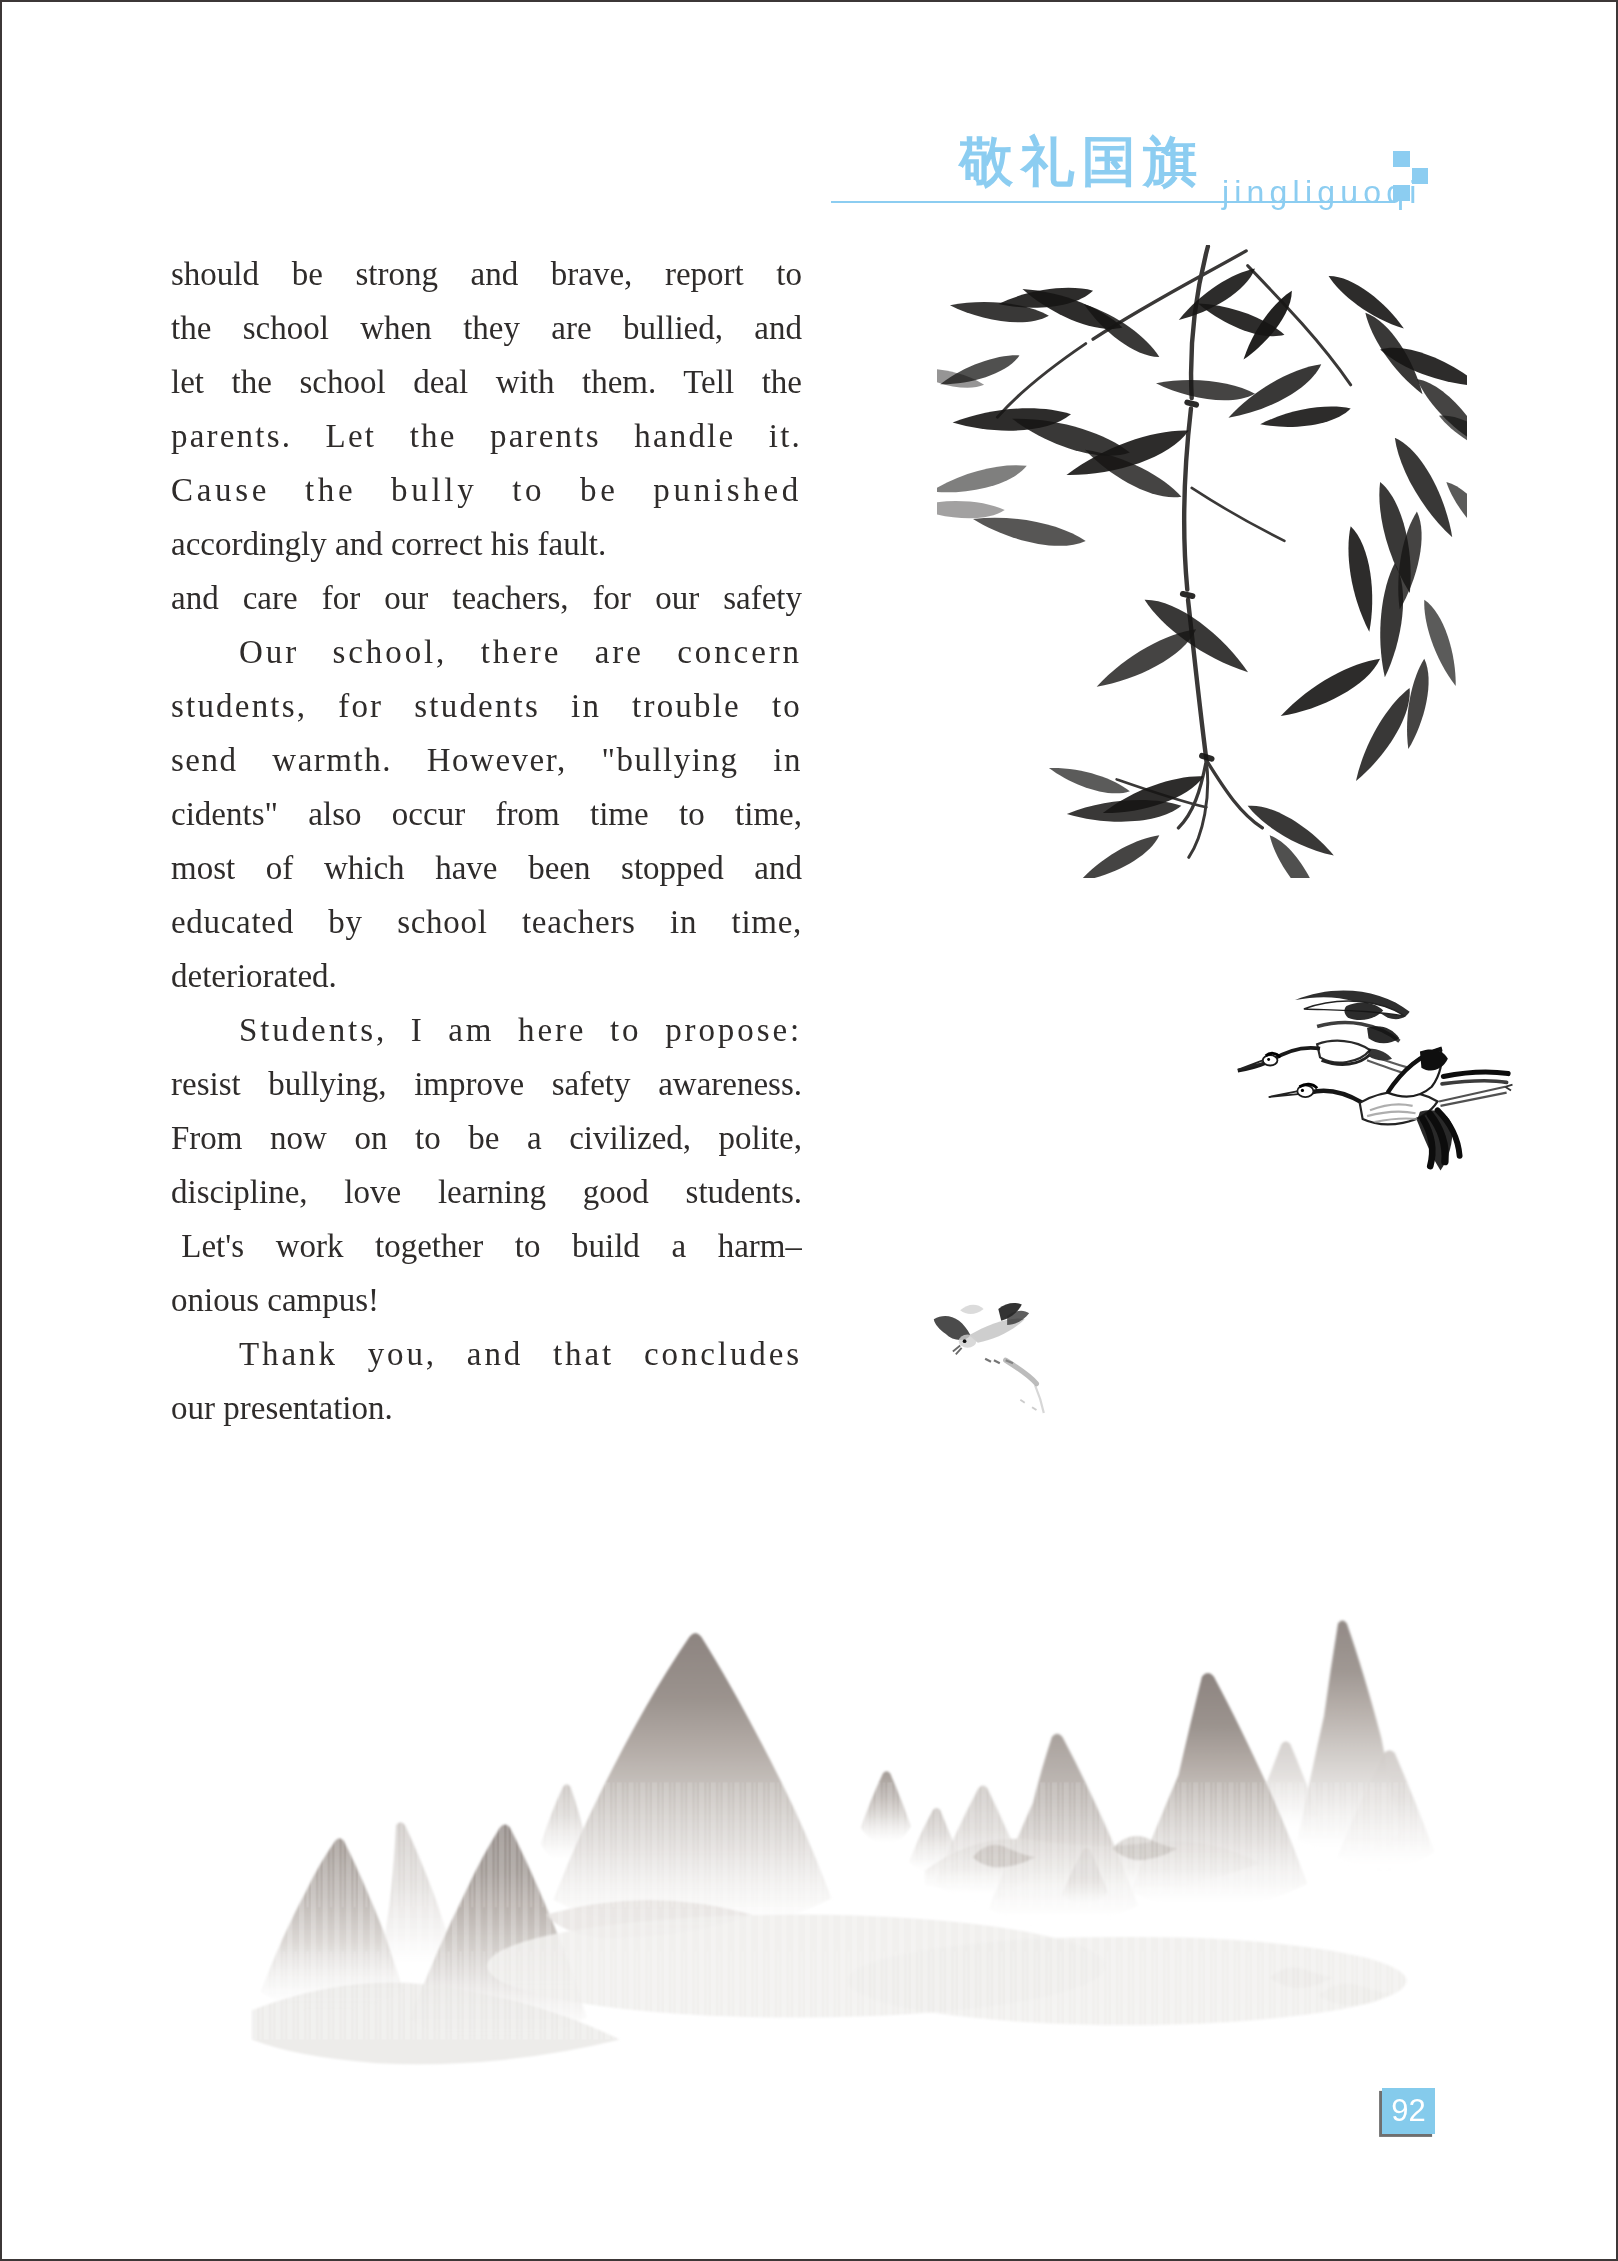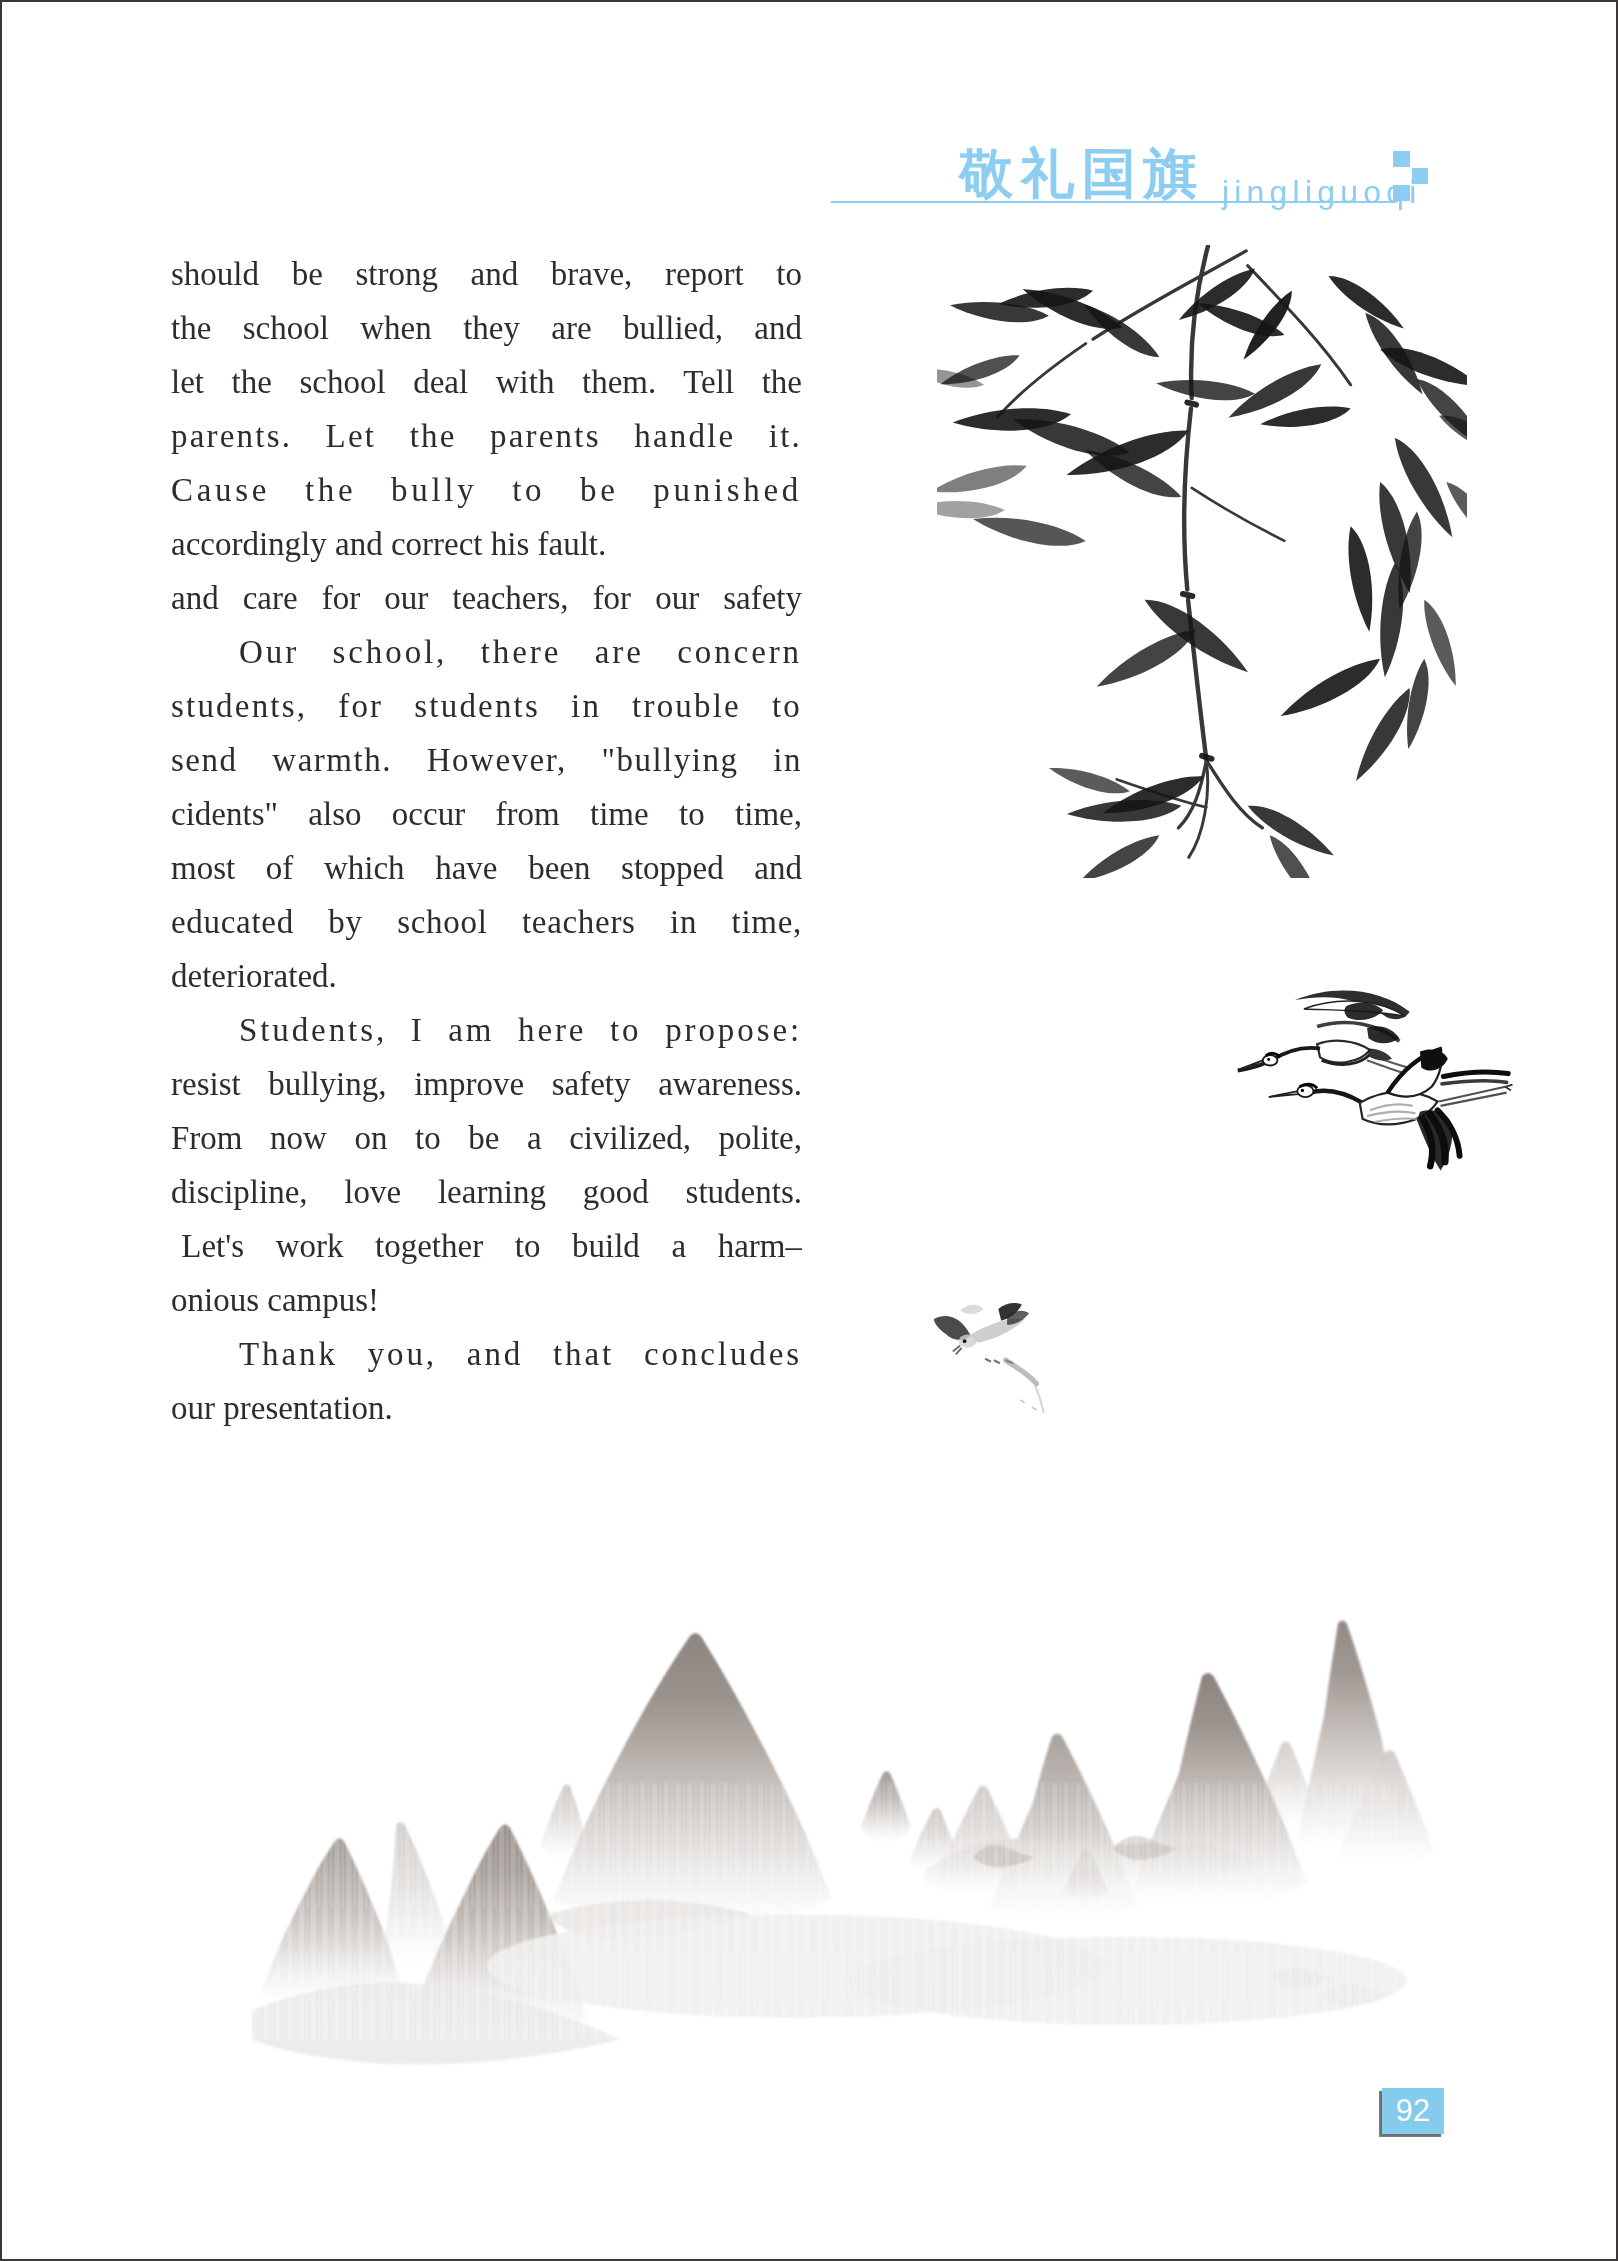--- a/index.html
+++ b/index.html
@@ -7,21 +7,21 @@
     position:relative;
     width:1618px;height:2261px;
     box-sizing:border-box;
     border:2.9px solid #3c3737;
     background:#ffffff;
     overflow:hidden;
     font-family:"Liberation Serif","DejaVu Serif",serif;
   }
   
   .hdr-title{
-    position:absolute;left:957px;top:142px;
+    position:absolute;left:957px;top:130px;
     font-family:"Liberation Sans","DejaVu Sans",sans-serif;
     font-weight:bold;font-size:54px;line-height:59px;
     letter-spacing:7.4px;color:#8ccdf1;white-space:nowrap;
   }
   .hdr-pinyin{
     position:absolute;left:1220px;top:172px;
     font-family:"Liberation Sans","DejaVu Sans",sans-serif;
     font-weight:normal;font-size:32px;line-height:37px;
     letter-spacing:5.2px;color:#8ccdf1;white-space:nowrap;
   }
@@ -45,21 +45,21 @@
   }
   .tline.nj{text-align:left;text-align-last:left;}
   
   .art{position:absolute;}
   #bamboo{left:935px;top:243px;}
   #cranes{left:1221px;top:979px;}
   #bird{left:923px;top:1295px;}
   #mountains{left:132px;top:1567px;}
   
   .badge{
-    position:absolute;left:1380px;top:2086px;width:62px;height:46px;
+    position:absolute;left:1380px;top:2086px;width:53px;height:46px;
     background:#85cbec;box-shadow:-2.9px 2.9px 0 0 #6f6f6f;
     color:#ffffff;font-family:"Liberation Sans","DejaVu Sans",sans-serif;
     font-size:31px;line-height:46px;text-align:center;
   }
 </style>
 </head>
 <body>
 
 <div class="page">
 

